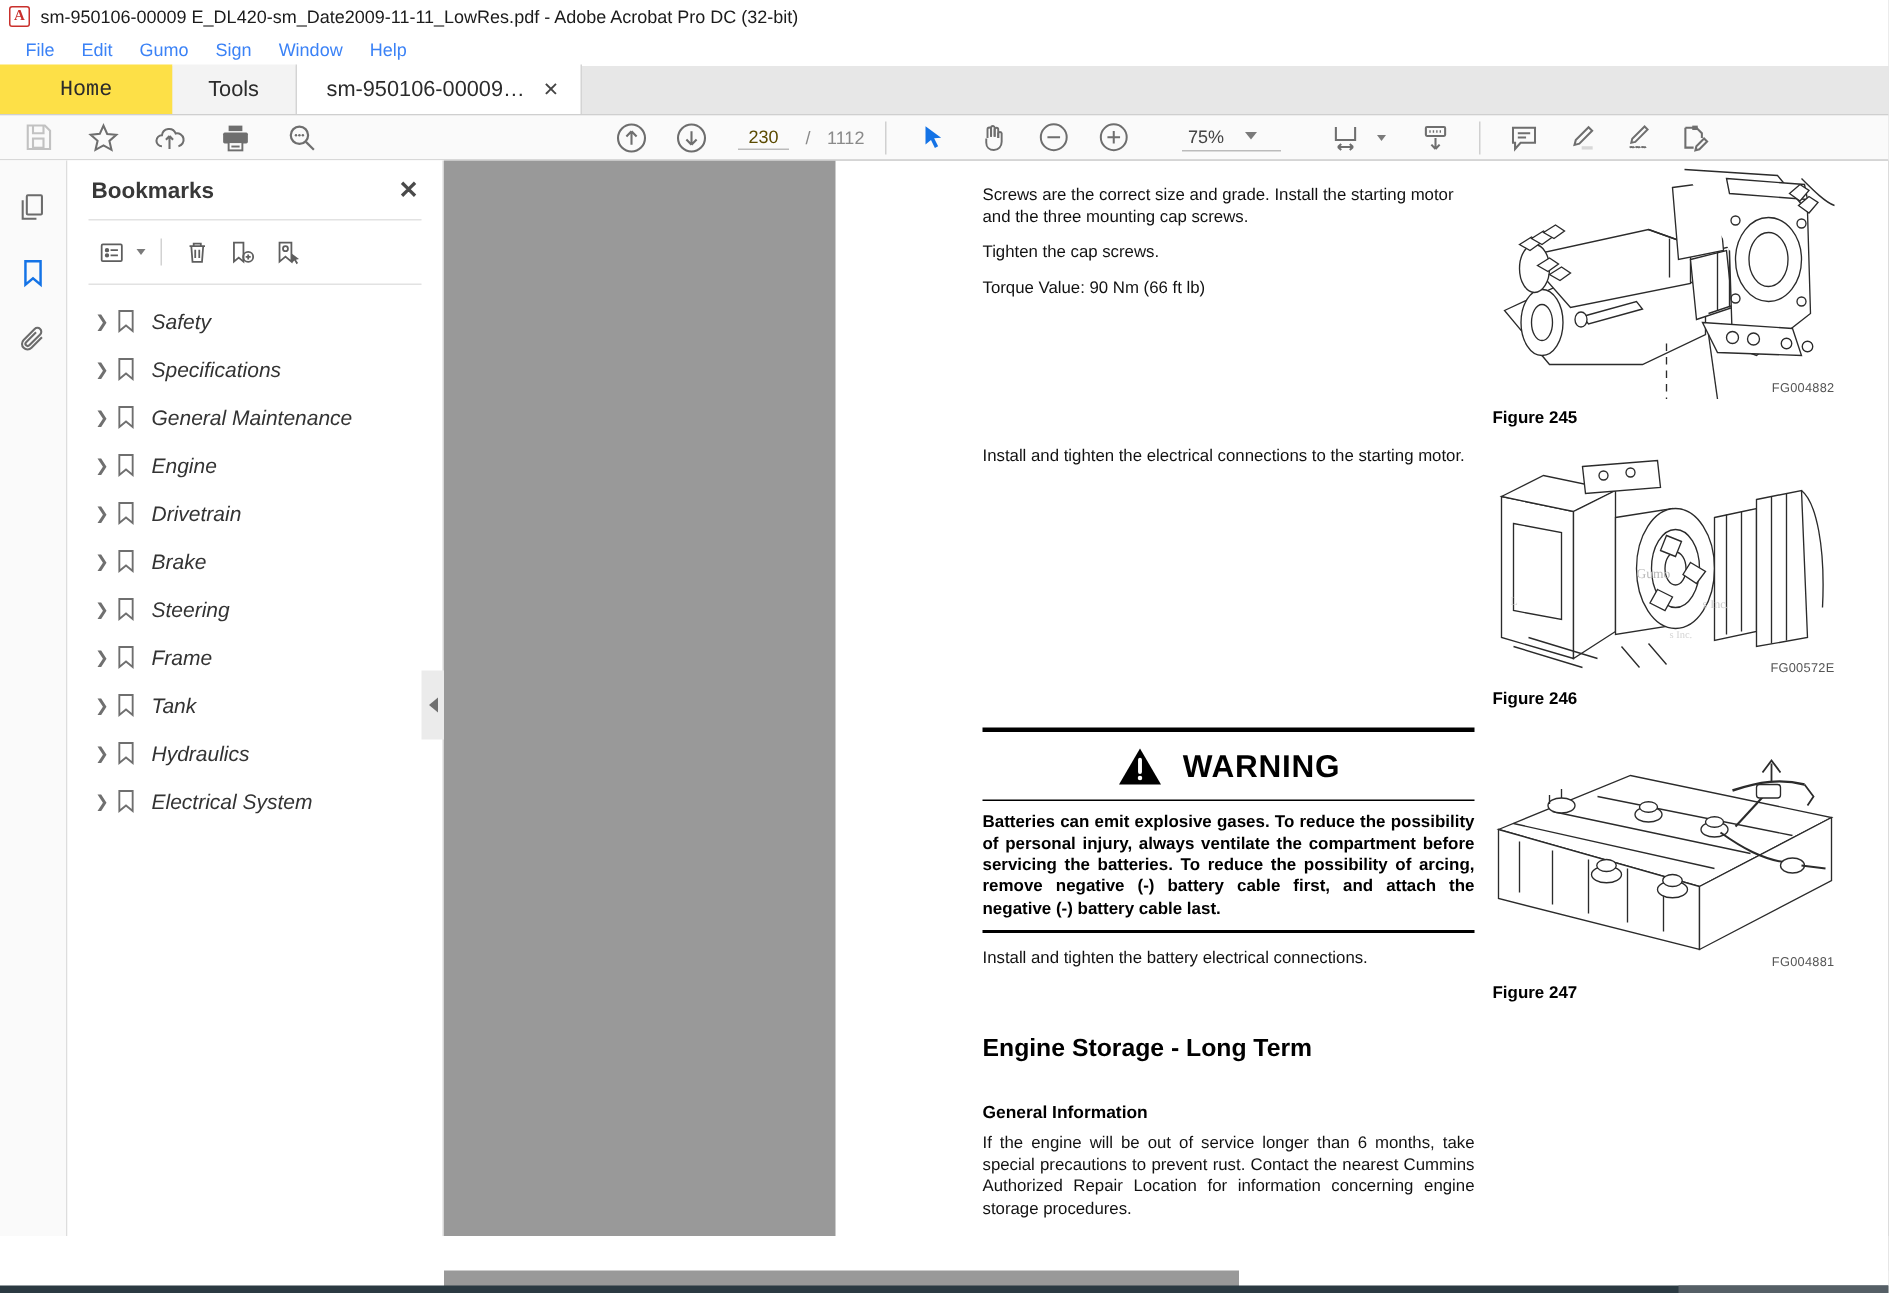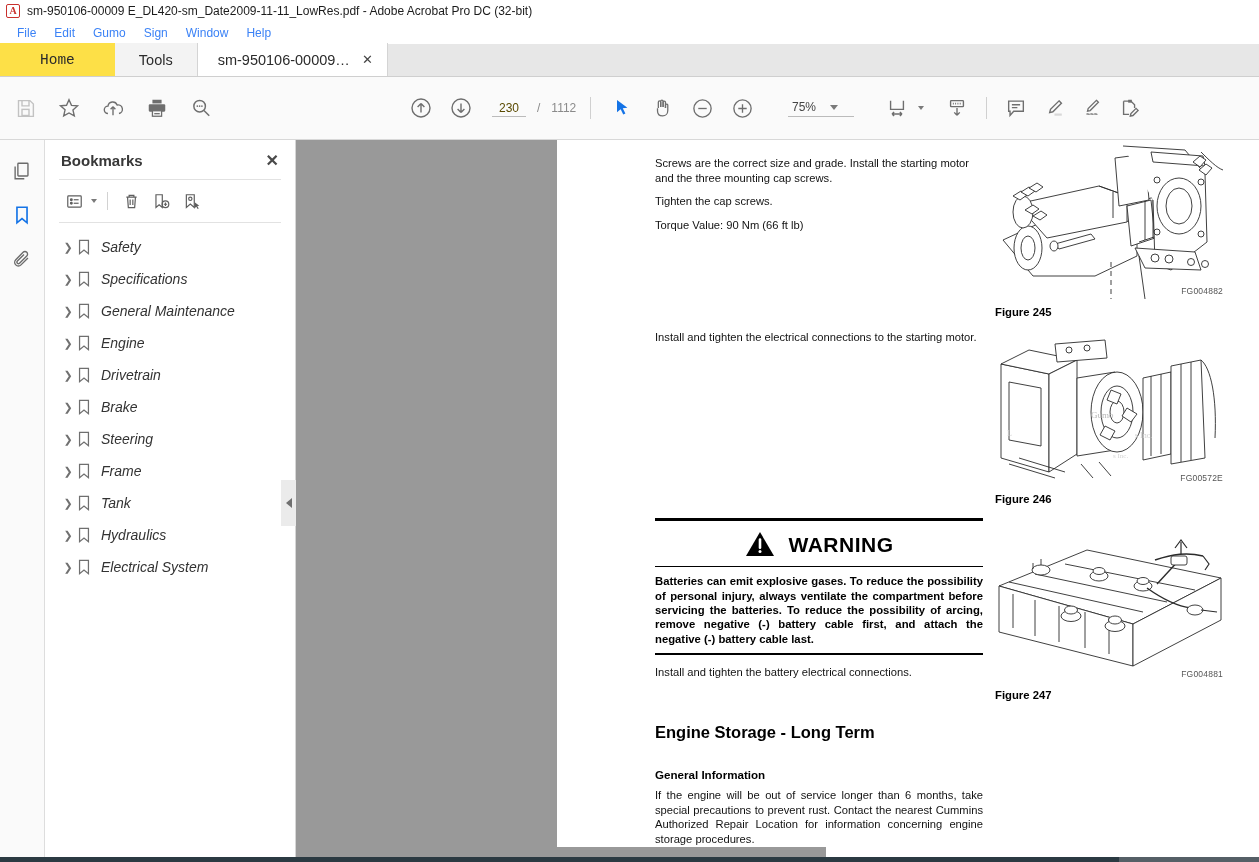--- a/index.html
+++ b/index.html
@@ -49,21 +49,21 @@
   .tab.tools { background: #f3f3f3; padding: 0 24px; }
   .tab.doc {
     background: #ffffff; padding: 0 14px 0 20px; min-width: 175px;
     border-left: 1px solid #d4d4d4; border-right: 1px solid #d4d4d4;
     justify-content: space-between; gap: 12px;
   }
   .tab-close { font-size: 13px; color: #444; cursor: pointer; }
 
   
   .toolbar {
-    position: relative; height: 63px; background: #fafafa;
+    position: relative; height: 30px; background: #fafafa;
     border-bottom: 1px solid #d8d8d8; display: flex; align-items: center;
   }
   .tb-ico {
     width: 34px; height: 34px; display: flex; align-items: center; justify-content: center;
     color: #6e6e6e; cursor: pointer; flex: none;
   }
   .tb-ico.disabled { color: #c2c2c2; cursor: default; }
   .tb-ico.active { color: #1473e6; }
   .tb-ico svg { display: block; }
   .tb-sep { width: 1px; height: 22px; background: #d0d0d0; margin: 0 8px; flex: none; }

